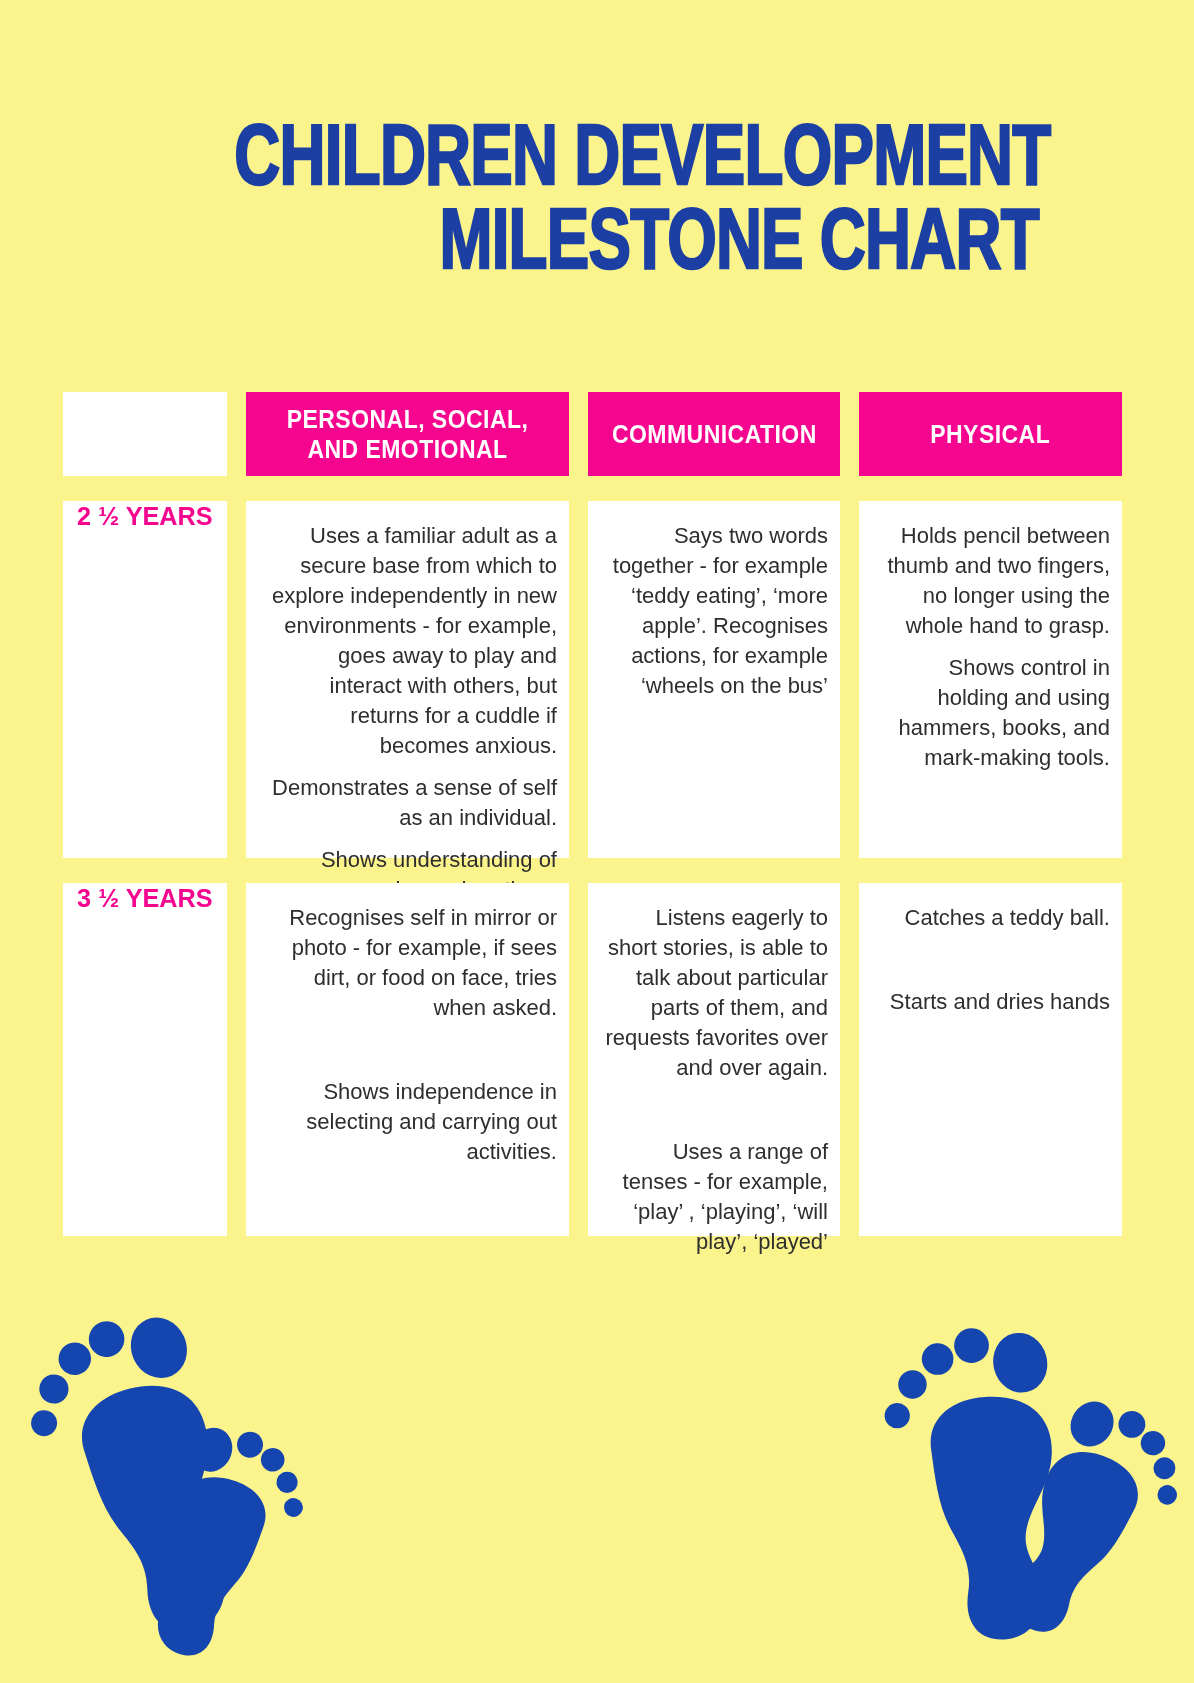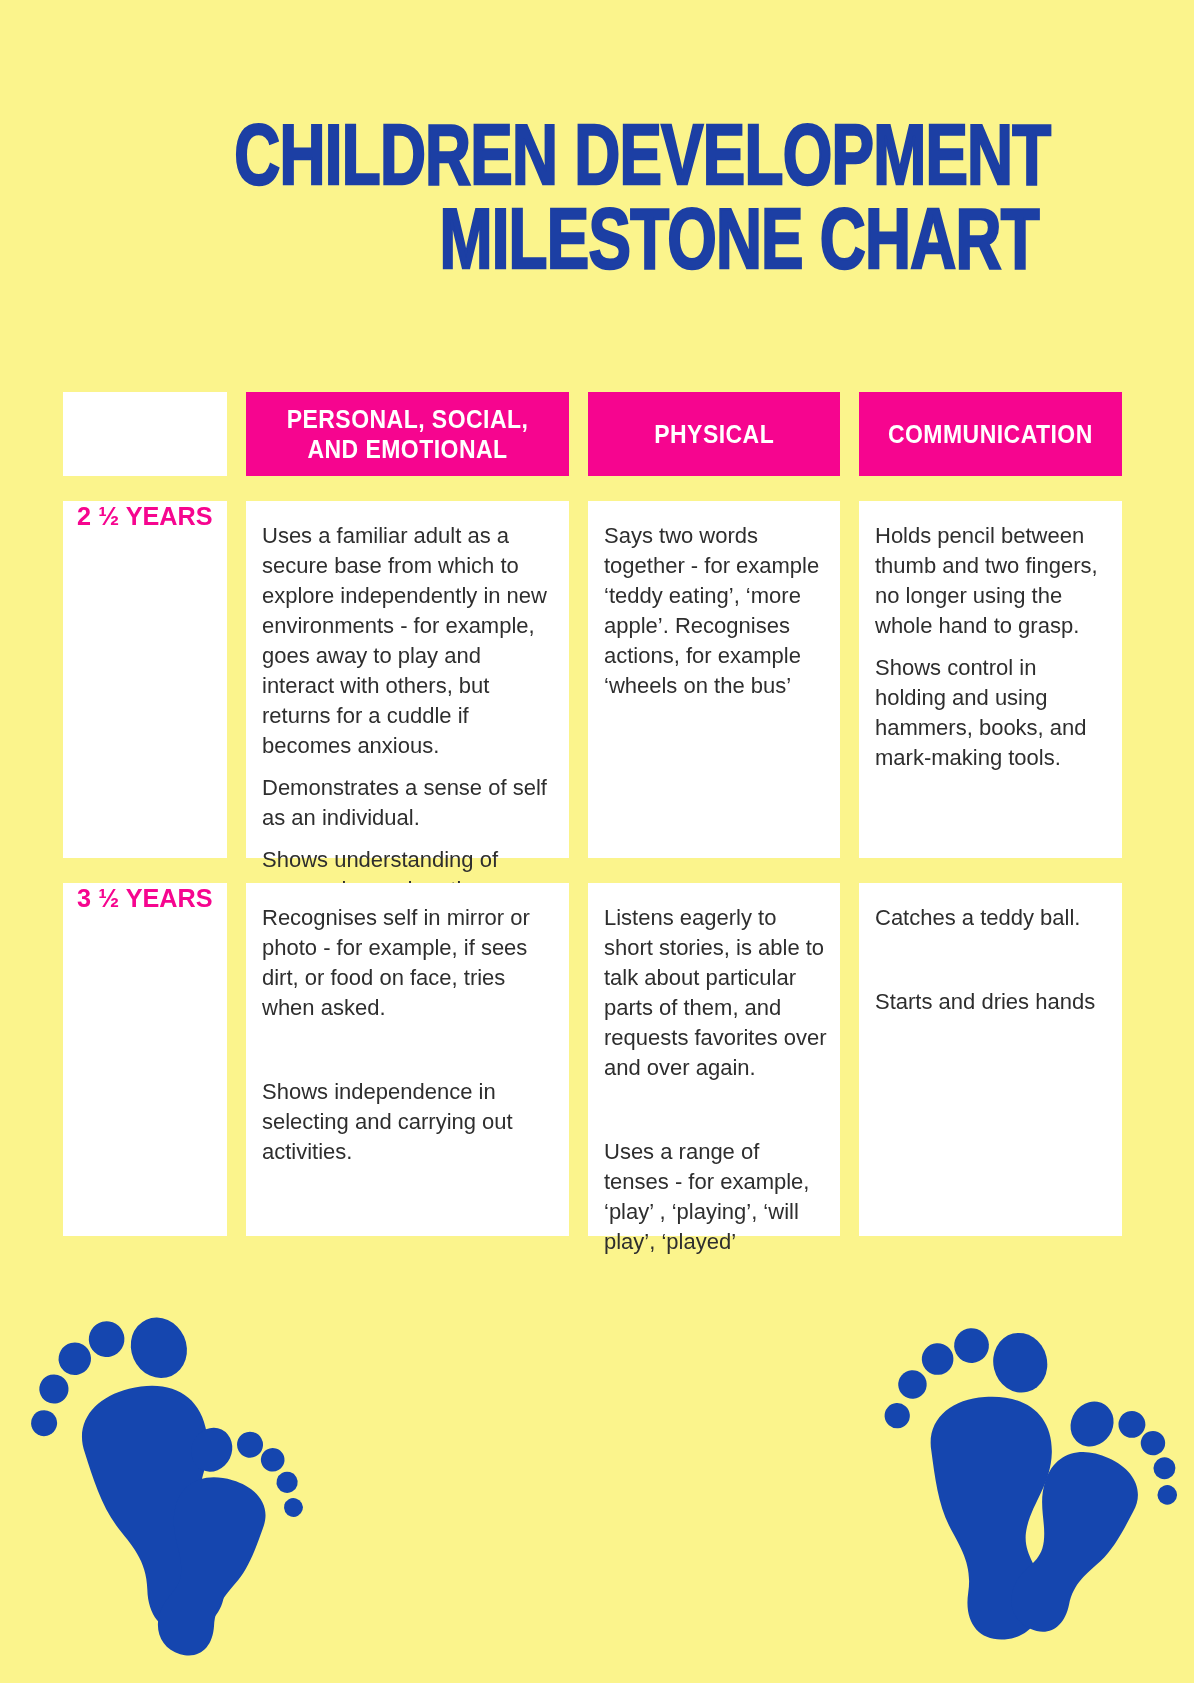--- a/index.html
+++ b/index.html
@@ -86,21 +86,21 @@
     transform-origin: 50% 50%;
     white-space: nowrap;
   }
   .body-cell {
     box-sizing: border-box;
     padding: 20px 12px 14px 16px;
     color: var(--text, #2e2e2e);
     font-size: 22px;
     line-height: 30px;
   }
-  .body-cell p.cell-par { margin: 0 0 12px 0; }
+  .body-cell p.cell-par { margin: 0 0 12px 0; text-align: right; }
   .body-cell p.cell-par.spacer { height: 30px; margin: 0 0 12px 0; }
 </style>
 </head>
 <body>
 
 <div class="page">
 
   <svg class="footprints" width="1194" height="1683" viewBox="0 0 1194 1683" aria-hidden="true">
     <defs>
       <g id="foot">
@@ -125,24 +125,24 @@
     <span class="title-line">MILESTONE CHART</span>
   </h1>
 
   <div class="grid">
 
     <div class="cell corner"></div>
     <div class="cell head">
       <span class="head-label">PERSONAL, SOCIAL, AND EMOTIONAL</span>
     </div>
     <div class="cell head">
-      <span class="head-label">PHYSICAL</span>
+      <span class="head-label">COMMUNICATION</span>
     </div>
     <div class="cell head">
-      <span class="head-label">COMMUNICATION</span>
+      <span class="head-label">PHYSICAL</span>
     </div>
 
     <div class="cell age-cell">
       <span class="age-label">2 ½ YEARS</span>
     </div>
     <div class="cell body-cell">
         <p class="cell-par">Uses a familiar adult as a secure base from which to explore independently in new environments - for example, goes away to play and interact with others, but returns for a cuddle if becomes anxious.</p>
         <p class="cell-par">Demonstrates a sense of self as an individual.</p>
         <p class="cell-par">Shows understanding of some rules and routines.</p>
       </div>

